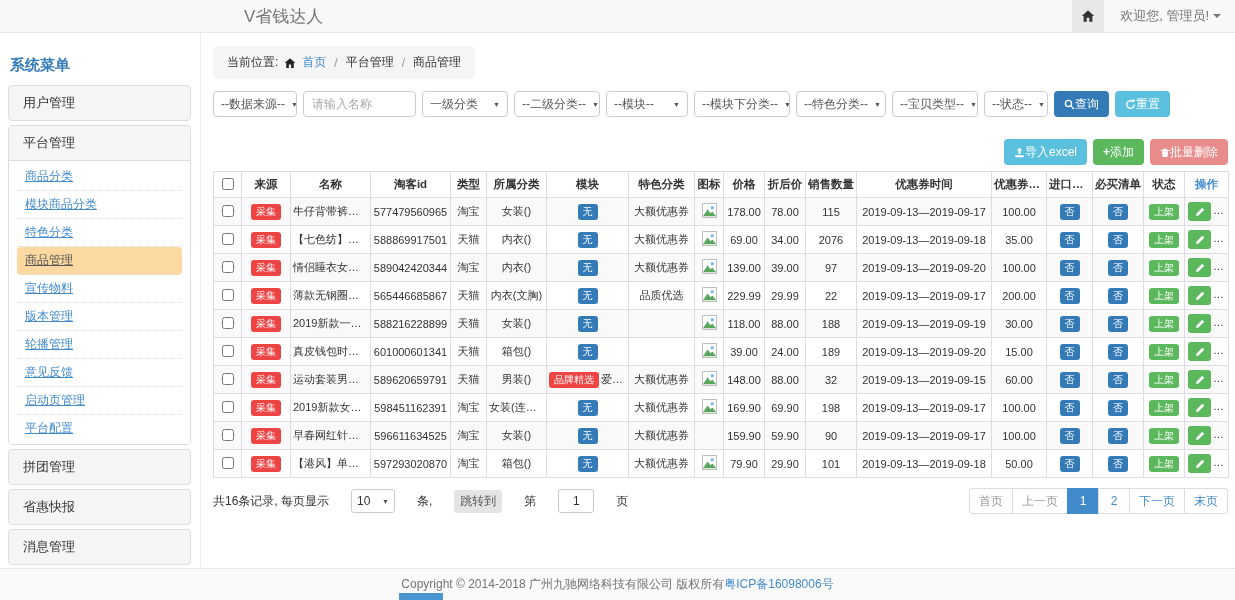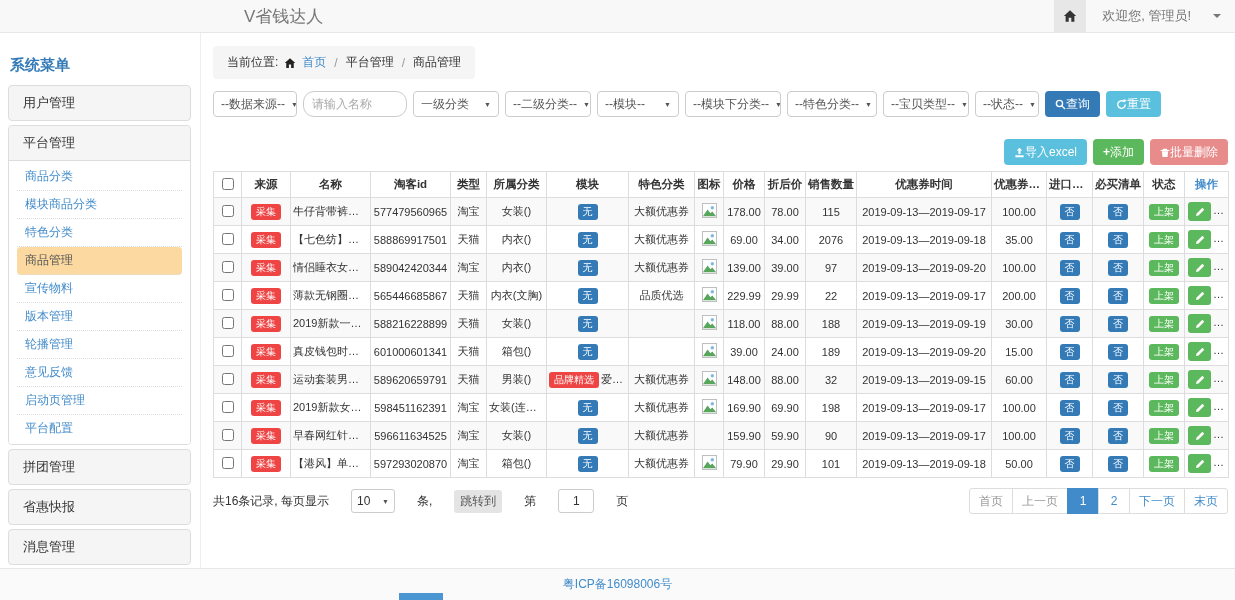--- a/index.html
+++ b/index.html
@@ -7,32 +7,32 @@
   body {
     position:relative; overflow:hidden; background:#fff;
     font-family:"Liberation Sans","DejaVu Sans",sans-serif; font-size:12px; color:#333;
   }
   
   .navbar { position:absolute; top:0; left:0; right:0; height:33px;
     background:#f8f8f8; border-bottom:1px solid #e7e7e7; display:flex; align-items:center; }
   .brand { margin-left:244px; font-size:17px; color:#777; }
   .nav-right { margin-left:auto; display:flex; align-items:center; height:100%; }
   .home-btn { width:32px; height:100%; background:#e7e7e7; display:flex; align-items:center; justify-content:center; cursor:pointer; }
-  .welcome { padding:0 14px 0 16px; color:#777; font-size:13px; display:flex; align-items:center; gap:22px; cursor:pointer; }
+  .welcome { padding:0 14px 0 16px; color:#777; font-size:13px; display:flex; align-items:center; gap:4px; cursor:pointer; }
   .caret-down { width:0; height:0; border-left:4px solid transparent; border-right:4px solid transparent; border-top:4px solid #777; }
   
   .side-divider { position:absolute; left:200px; top:33px; bottom:32px; width:1px; background:#eee; }
   .sidebar { position:absolute; left:8px; top:52px; width:183px; }
   .menu-title { color:#337ab7; font-weight:bold; font-size:15px; padding:4px 2px 10px 2px; }
   .panel-item { background:#f5f5f5; border:1px solid #ddd; border-radius:4px; padding:8px 14px;
     font-size:13px; color:#333; margin-bottom:4px; cursor:pointer; }
   .panel-open { border:1px solid #ddd; border-radius:4px; margin-bottom:4px; overflow:hidden; }
   .panel-open .panel-head { background:#f5f5f5; border-bottom:1px solid #ddd; border-radius:4px 4px 0 0; padding:8px 14px; font-size:13px; cursor:pointer; }
   .submenu { background:#fff; padding:2px 8px; }
-  .submenu-item { padding:5px 8px; font-size:12px; color:#428bca; border-bottom:1px dotted #ddd; cursor:pointer; }
+  .submenu-item { padding:5px 8px; font-size:12px; color:#428bca; border-bottom:1px dotted #ddd; cursor:pointer;text-decoration:underline; }
   .submenu-item:last-child { border-bottom:none; }
   .submenu-item.active { background:#fcd9a0; border-radius:4px; color:#555; }
   
   .main { position:absolute; left:213px; top:46px; width:1015px; }
   .breadcrumb { display:inline-flex; align-items:center; gap:6px; background:#f5f5f5;
     border-radius:4px; padding:8px 14px; font-size:12px; color:#333; }
   .breadcrumb .link { color:#428bca; cursor:pointer; }
   .breadcrumb .sep { color:#999; padding:0 2px; }
   
   .filters { display:flex; gap:6px; margin-top:12px; align-items:center; }
@@ -144,21 +144,21 @@
     <span class="sep">/</span>
     <span>平台管理</span>
     <span class="sep">/</span>
     <span>商品管理</span>
   </div>
 
   <div class="filters">
     <div class="fselect" style="width:84px">
         <span>--数据来源--</span>
       </div>
-    <input class="finput" style="width: 104px; border-radius: 11px;" placeholder="请输入名称">
+    <input class="finput" style="width: 113px;" placeholder="请输入名称">
     <div class="fselect" style="width:86px">
         <span>一级分类</span>
       </div>
     <div class="fselect" style="width:86px">
         <span>--二级分类--</span>
       </div>
     <div class="fselect" style="width:82px">
         <span>--模块--</span>
       </div>
     <div class="fselect" style="width:96px">
@@ -628,15 +628,16 @@
       <div class="pg disabled">上一页</div>
       <div class="pg active">1</div>
       <div class="pg">2</div>
       <div class="pg">下一页</div>
       <div class="pg">末页</div>
     </div>
   </div>
 </div>
 
 <div class="footer">
+  <span>Copyright © 2014-2018 广州九驰网络科技有限公司 版权所有</span>
   <span class="link">粤ICP备16098006号</span>
 </div>
 <div class="bottom-blue-bar"></div>
 
 </body></html>

